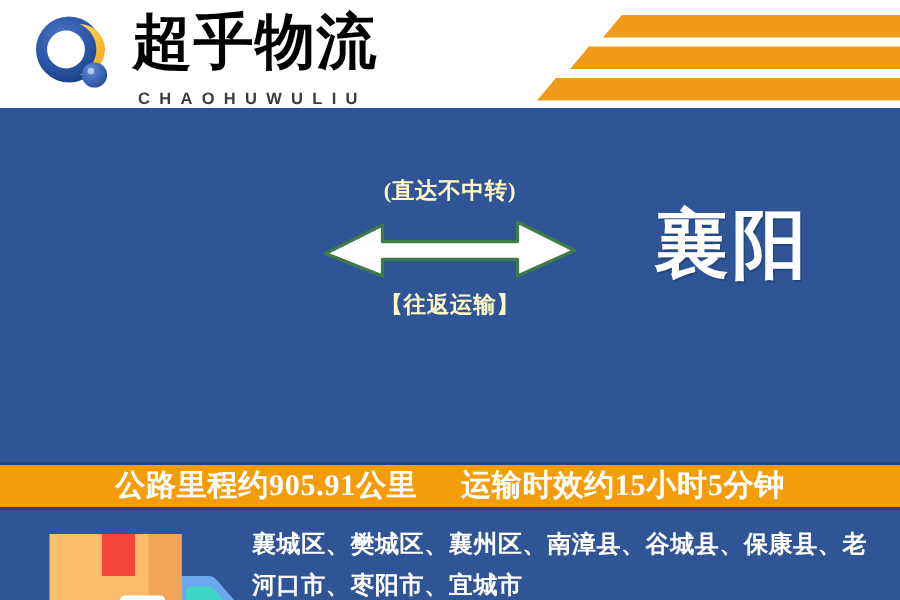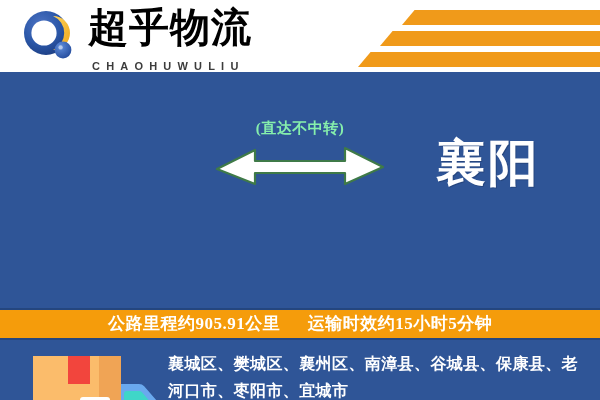--- a/index.html
+++ b/index.html
@@ -101,21 +101,21 @@
     position: absolute;
     left: 50%; top: 0;
     transform: translateX(-50%);
     width: 190px; height: 118px;
     text-align: center;
   }
   .arrow-cap {
     font-family: "Liberation Serif", "DejaVu Serif", serif;
     font-size: 15px;
     font-weight: bold;
-    color: #86efac;
+    color: #fef9c3;
     letter-spacing: 0.5px;
     white-space: nowrap;
     line-height: 20px;
   }
   .arrow-cap.top { margin-top: 8px; }
   .arrow-cap.bottom { margin-top: 8px; }
   .arrow-svg { display: block; margin: 6px auto 0; }
 
   
   .info-bar {
@@ -125,21 +125,21 @@
     background: #f59c0b;
     border-top: 2px solid #24467f;
     border-bottom: 2px solid #24467f;
     box-sizing: border-box;
     display: flex;
     align-items: center;
     justify-content: center;
   }
   .info-text {
     font-family: "Liberation Serif", "DejaVu Serif", serif;
-    font-size: 17px;
+    font-size: 20px;
     font-weight: bold;
     color: #ffffff;
     letter-spacing: 0.5px;
     white-space: nowrap;
     line-height: 28px;
   }
   .info-gap { display: inline-block; width: 18px; }
 
   
   .truck { position: absolute; left: 28px; top: 278px; }
@@ -199,20 +199,21 @@
 
   <div class="body-blue">
 
     <div class="route">
 
       <div class="arrow-block">
         <div class="arrow-cap top">(直达不中转)</div>
         <svg class="arrow-svg" width="170" height="42" viewBox="0 0 170 42">
           <polygon points="2,25 40,6 40,17 130,17 130,4 168,23 130,40 130,29 40,29 40,40" fill="#ffffff" stroke="#3f7a48" stroke-width="2.2" stroke-linejoin="round"></polygon>
         </svg>
+        <div class="arrow-cap bottom">【往返运输】</div>
       </div>
 
       <div class="city to">襄阳</div>
     </div>
 
     <div class="info-bar">
       <div class="info-text">
         <span>公路里程约905.91公里</span>
         <span class="info-gap"></span>
         <span>运输时效约15小时5分钟</span>

